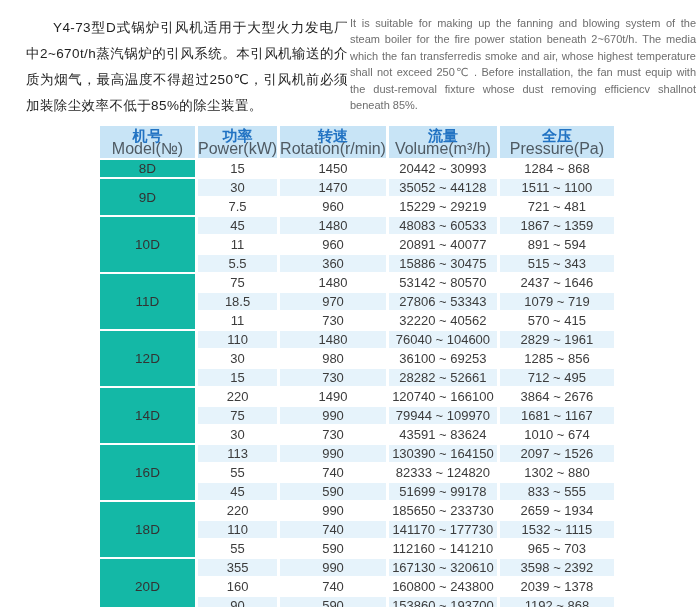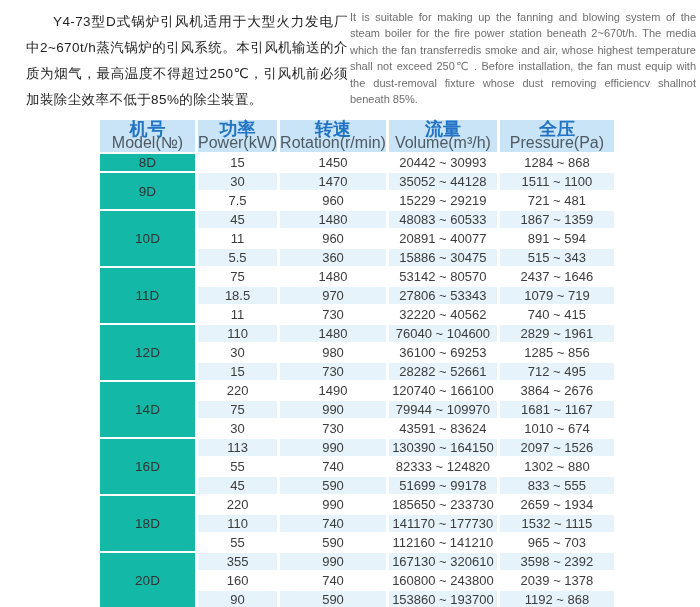--- a/index.html
+++ b/index.html
@@ -9,21 +9,21 @@
     height: 607px;
     background: #ffffff;
     font-family: "Liberation Sans", "DejaVu Sans", sans-serif;
     overflow: hidden;
   }
   .page { width: 700px; height: 607px; }
 
   
   .intro {
     display: flex;
-    padding: 7px 4px 0 26px;
+    padding: 13px 4px 0 26px;
     justify-content: center;
   }
   .intro-cn {
     width: 322px;
     margin: 2px 0 0 0;
     font-size: 13.5px;
     line-height: 26px;
     letter-spacing: 0.4px;
     color: #1f1f1f;
     text-align: justify;
@@ -45,21 +45,21 @@
     border-spacing: 3px 2px;
     table-layout: fixed;
   }
   table.spec th {
     background: #c8e4f6;
     padding: 2px 0 3px 0;
     font-weight: normal;
     vertical-align: middle;
   }
   .hcn {
-    font-size: 18px;
+    font-size: 15px;
     font-weight: bold;
     color: #2273c3;
     line-height: 15px;
   }
   .hen {
     font-size: 16px;
     color: #4f5a63;
     line-height: 12px;
   }
   table.spec td {
@@ -170,21 +170,21 @@
         <tr class="stripe">
           <td>18.5</td>
           <td>970</td>
           <td>27806 ~ 53343</td>
           <td>1079 ~ 719</td>
         </tr>
         <tr>
           <td>11</td>
           <td>730</td>
           <td>32220 ~ 40562</td>
-          <td>740 ~ 415</td>
+          <td>570 ~ 415</td>
         </tr>
         <tr class="stripe">
           <td rowspan="3" class="model-cell">12D</td>
           <td>110</td>
           <td>1480</td>
           <td>76040 ~ 104600</td>
           <td>2829 ~ 1961</td>
         </tr>
         <tr>
           <td>30</td>

